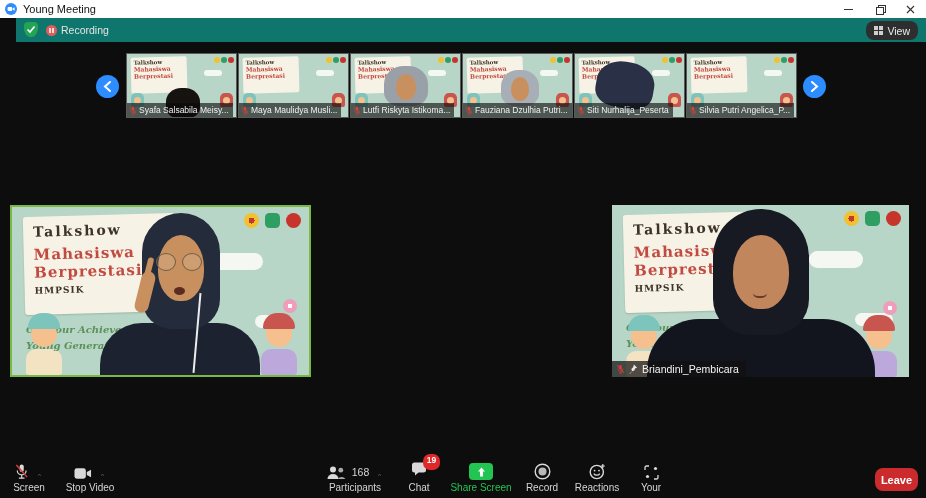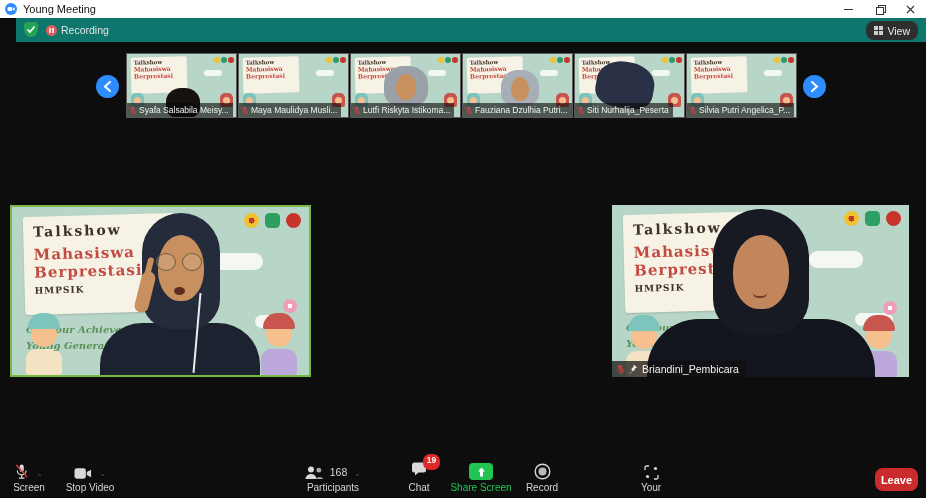--- a/index.html
+++ b/index.html
@@ -451,21 +451,21 @@
             <rect x="0.5" y="1" width="12" height="11" rx="2.5" fill="#d9d9d9"></rect>
             <path d="M13.5 5 L18 2.5 V10.5 L13.5 8 Z" fill="#d9d9d9"></path>
           </svg>
         <svg class="chev" width="9" height="6" viewBox="0 0 10 6">
             <path d="M1 4.5 L5 1 L9 4.5" stroke="#bdbdbd" stroke-width="1.4" fill="none"></path>
           </svg>
       </div>
       <div class="lbl">Stop Video</div>
     </div>
 
-    <div class="tool" style="left:302px;width:62px">
+    <div class="tool" style="left:324px;width:62px">
       <div class="ico">
         <svg width="20" height="14" viewBox="0 0 20 14">
             <circle cx="7" cy="3.6" r="3" fill="#d9d9d9"></circle>
             <path d="M1.5 13 a5.5 5 0 0 1 11 0 Z" fill="#d9d9d9"></path>
             <circle cx="14.8" cy="4.2" r="2.4" fill="#a9a9a9"></circle>
             <path d="M11.8 13 a4.4 4.2 0 0 1 7.6 0 Z" fill="#a9a9a9"></path>
           </svg>
         <span class="count">168</span>
         <svg class="chev" width="9" height="6" viewBox="0 0 10 6">
             <path d="M1 4.5 L5 1 L9 4.5" stroke="#bdbdbd" stroke-width="1.4" fill="none"></path>
@@ -500,20 +500,32 @@
     <div class="tool" style="left:518px;width:48px">
       <div class="ico">
         <svg width="17" height="17" viewBox="0 0 17 17">
             <circle cx="8.5" cy="8.5" r="7.3" stroke="#d9d9d9" stroke-width="1.4" fill="none"></circle>
             <circle cx="8.5" cy="8.5" r="4" fill="#b9b9b9"></circle>
           </svg>
       </div>
       <div class="lbl">Record</div>
     </div>
 
+    <div class="tool" style="left:568px;width:58px">
+      <div class="ico">
+        <svg width="17" height="17" viewBox="0 0 17 17">
+            <circle cx="7.8" cy="9" r="6.6" stroke="#d9d9d9" stroke-width="1.4" fill="none"></circle>
+            <circle cx="5.6" cy="7.6" r="0.9" fill="#d9d9d9"></circle>
+            <circle cx="10" cy="7.6" r="0.9" fill="#d9d9d9"></circle>
+            <path d="M4.8 10.6 a3.4 3 0 0 0 6 0" stroke="#d9d9d9" stroke-width="1.2" fill="none"></path>
+            <path d="M13.8 1 V5 M11.8 3 H15.8" stroke="#d9d9d9" stroke-width="1.2"></path>
+          </svg>
+      </div>
+      <div class="lbl">Reactions</div>
+    </div>
 
     <div class="tool" style="left:628px;width:46px">
       <div class="ico">
         <svg width="15" height="15" viewBox="0 0 15 15">
             <path d="M1 5 V2.5 A1.5 1.5 0 0 1 2.5 1 H5" stroke="#d9d9d9" stroke-width="1.3" fill="none"></path>
             <path d="M14 10 v2.5 a1.5 1.5 0 0 1 -1.5 1.5 H10" stroke="#d9d9d9" stroke-width="1.3" fill="none"></path>
             <circle cx="11.5" cy="3.5" r="1.6" fill="#d9d9d9"></circle>
             <circle cx="3.5" cy="11.5" r="1.6" fill="#d9d9d9"></circle>
           </svg>
       </div>

